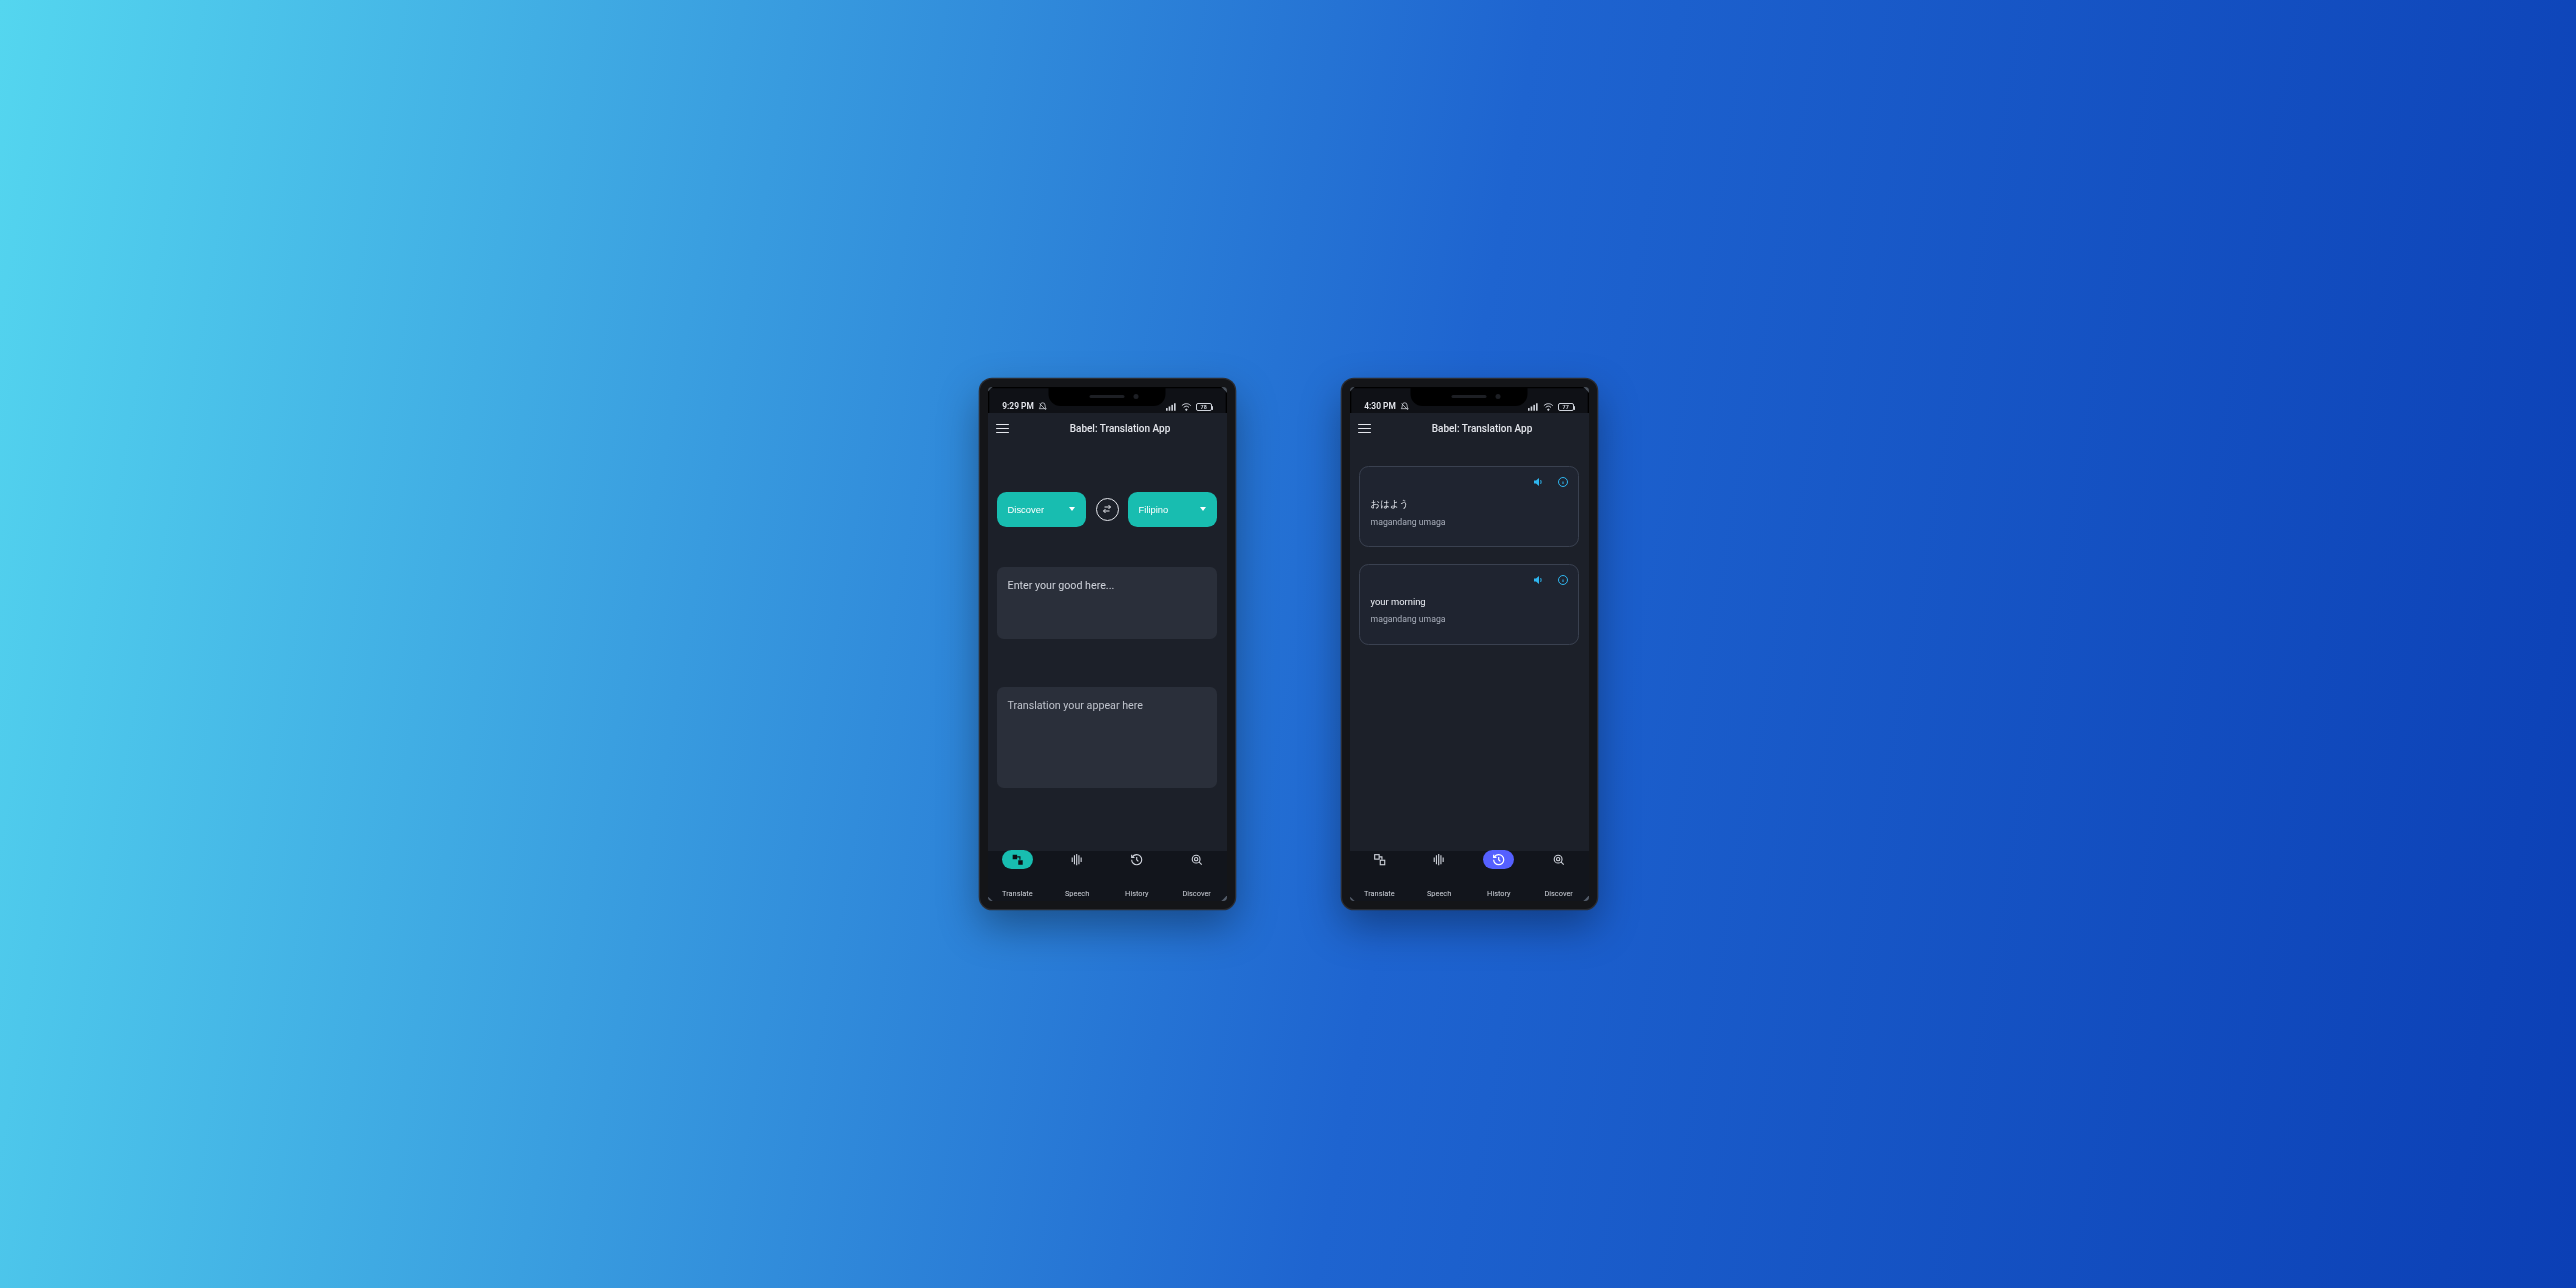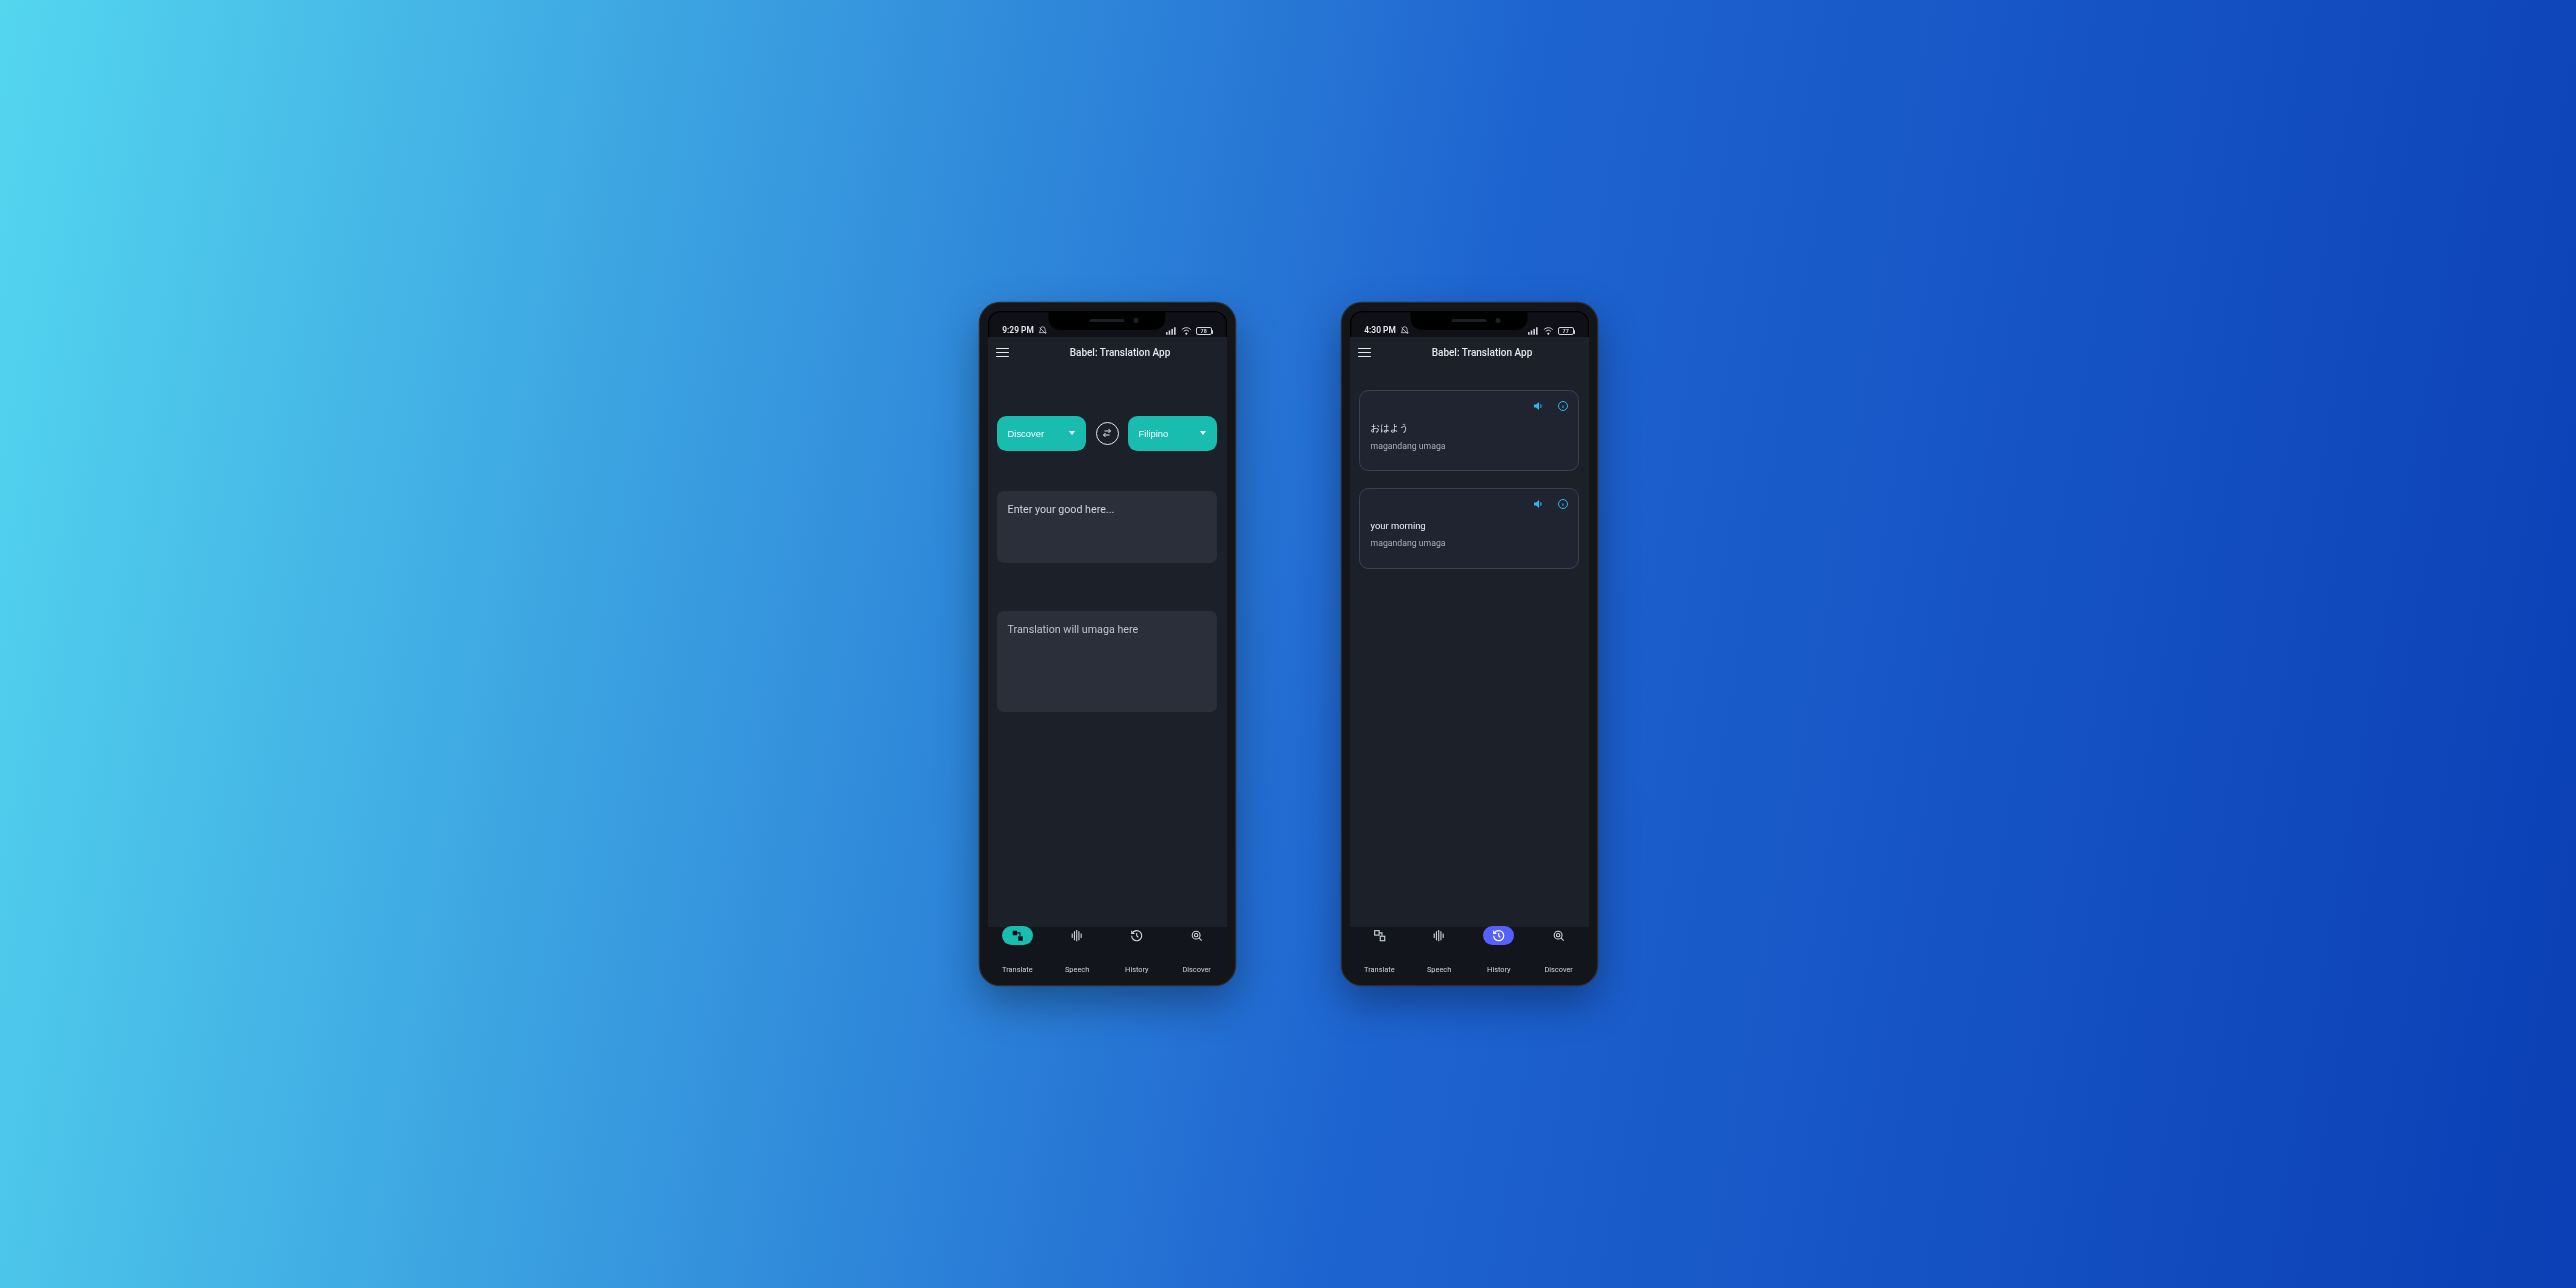--- a/index.html
+++ b/index.html
@@ -11,24 +11,24 @@
     align-items: center;
     justify-content: center;
     gap: 107px;
     min-height: 100vh;
     padding: 27px;
   }
 
   
   .phone {
     width: 255px;
-    height: 682px;
+    height: 530px;
     background: #0f1116;
     border: 8px solid #141518;
-    border-radius: 20px;
+    border-radius: 12px;
     position: relative;
     box-shadow:
       0 0 0 1.3px #2b2d33,
       0 17px 40px rgba(0,0,0,.35),
       inset 0 0 0 1.3px #000;
     overflow: hidden;
     display: flex;
     flex-direction: column;
   }
   .phone::before { 
@@ -232,21 +232,21 @@
           <span>Filipino</span>
           <span class="chev"></span>
         </button>
       </div>
 
       <div class="card input">
         <span>Enter your good here...</span>
       </div>
 
       <div class="card output">
-        <span>Translation will umaga here</span>
+        <span>Translation your appear here</span>
       </div>
     </div>
 
     <div class="tabbar">
       <div class="tab active">
         <div class="pill">
             <svg width="13.4" height="13.4" viewBox="0 0 24 24" fill="currentColor">
               <path d="M3 3h8v8H3zM13 13h8v8h-8z"></path>
               <path d="M11 7h5v5" fill="none" stroke="currentColor" stroke-width="2"></path>
             </svg>

